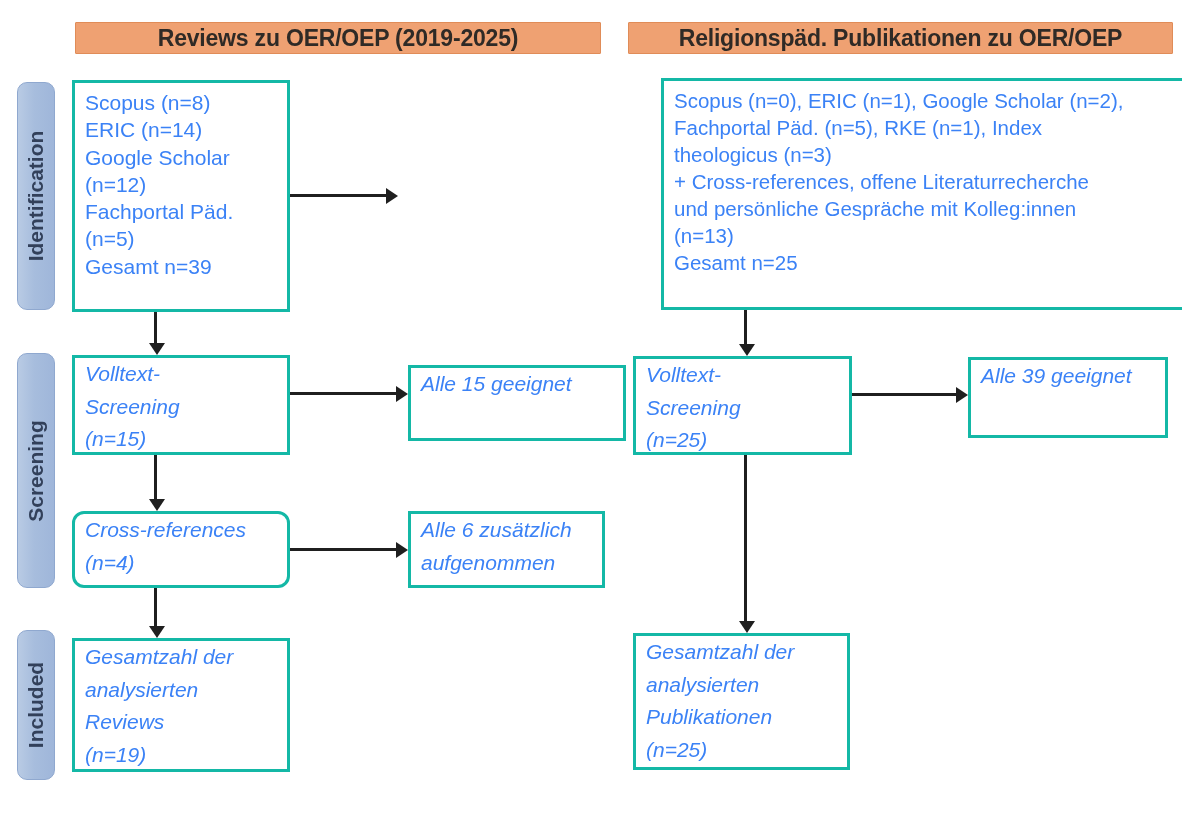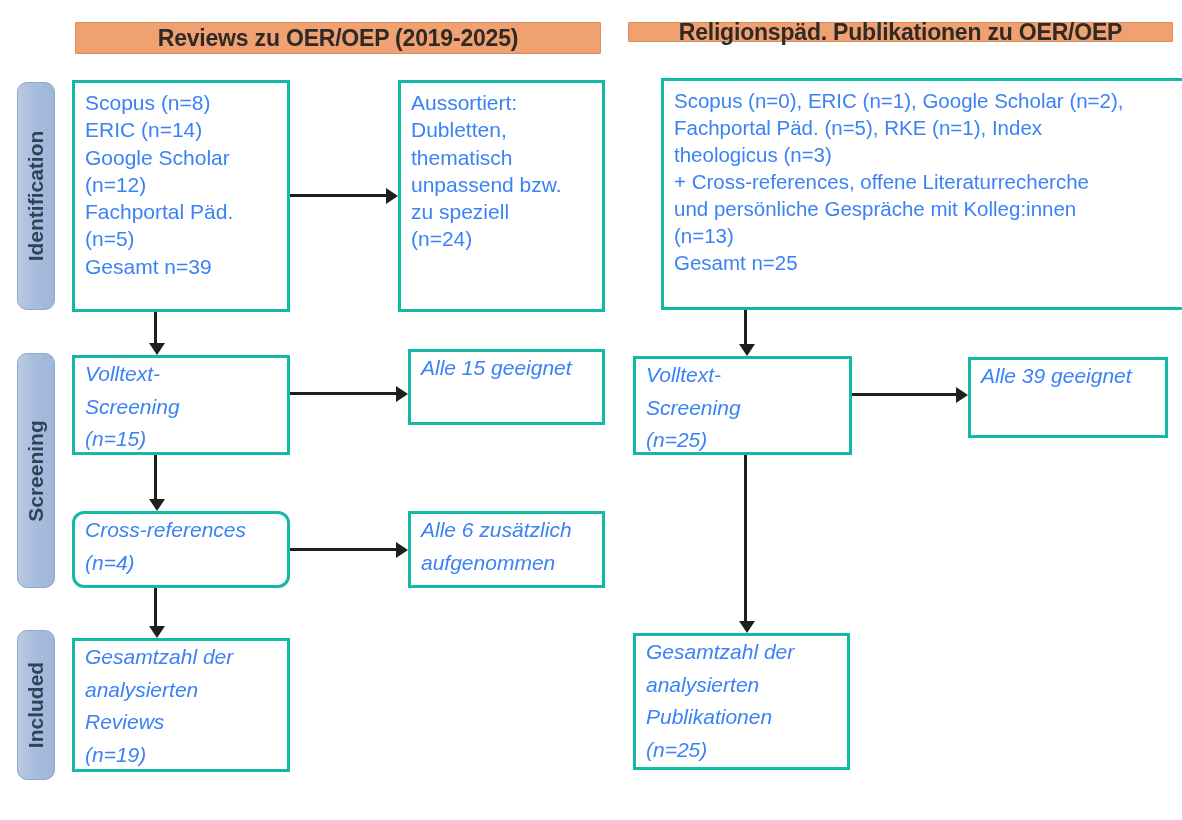--- a/index.html
+++ b/index.html
@@ -76,21 +76,21 @@
     border-top:12px solid #1f1f1f;
   }
 </style>
 </head>
 <body>
 
 <div class="stage">
 
   <div class="col-header" style="left:75px;top:22px;width:526px;height:32px;">Reviews zu OER/OEP (2019-2025)</div>
 
-  <div class="col-header" style="left:628px;top:22px;width:545px;height:20px;">Religionspäd. Publikationen zu OER/OEP</div>
+  <div class="col-header" style="left:628px;top:22px;width:545px;height:32px;">Religionspäd. Publikationen zu OER/OEP</div>
 
   <div class="stage-bar" style="left:17px;top:82px;width:38px;height:228px;">
     <span class="vtext">Identification</span>
   </div>
 
   <div class="stage-bar" style="left:17px;top:353px;width:38px;height:235px;">
     <span class="vtext">Screening</span>
   </div>
 
   <div class="stage-bar" style="left:17px;top:630px;width:38px;height:150px;">
@@ -98,38 +98,32 @@
   </div>
 
   <div class="box" style="left:72px;top:80px;width:218px;height:232px;">Scopus (n=8)
 ERIC (n=14)
 Google Scholar
 (n=12)
 Fachportal Päd.
 (n=5)
 Gesamt n=39</div>
 
-  <div class="box" style="left:398px;top:80px;width:207px;height:232px;">Aussortiert:
-Dubletten,
-thematisch
-unpassend bzw.
-zu speziell
-(n=24)</div>
 
   <div class="hline" style="left:290px;top:194px;width:96px;"></div>
   <div class="arrow-r" style="left:386px;top:188px;"></div>
 
   <div class="vline" style="left:154px;top:312px;height:31px;"></div>
   <div class="arrow-d" style="left:149px;top:343px;"></div>
 
   <div class="box mid" style="left:72px;top:355px;width:218px;height:100px;">Volltext-
 Screening
 (n=15)</div>
 
-  <div class="box mid" style="left:408px;top:349px;width:197px;height:76px;">Alle 15 geeignet</div>
+  <div class="box mid" style="left:408px;top:365px;width:218px;height:76px;">Alle 15 geeignet</div>
 
   <div class="hline" style="left:290px;top:392px;width:106px;"></div>
   <div class="arrow-r" style="left:396px;top:386px;"></div>
 
   <div class="vline" style="left:154px;top:455px;height:44px;"></div>
   <div class="arrow-d" style="left:149px;top:499px;"></div>
 
   <div class="box mid" style="left:72px;top:511px;width:218px;height:77px;border-radius:12px;">Cross-references
 (n=4)</div>
 

